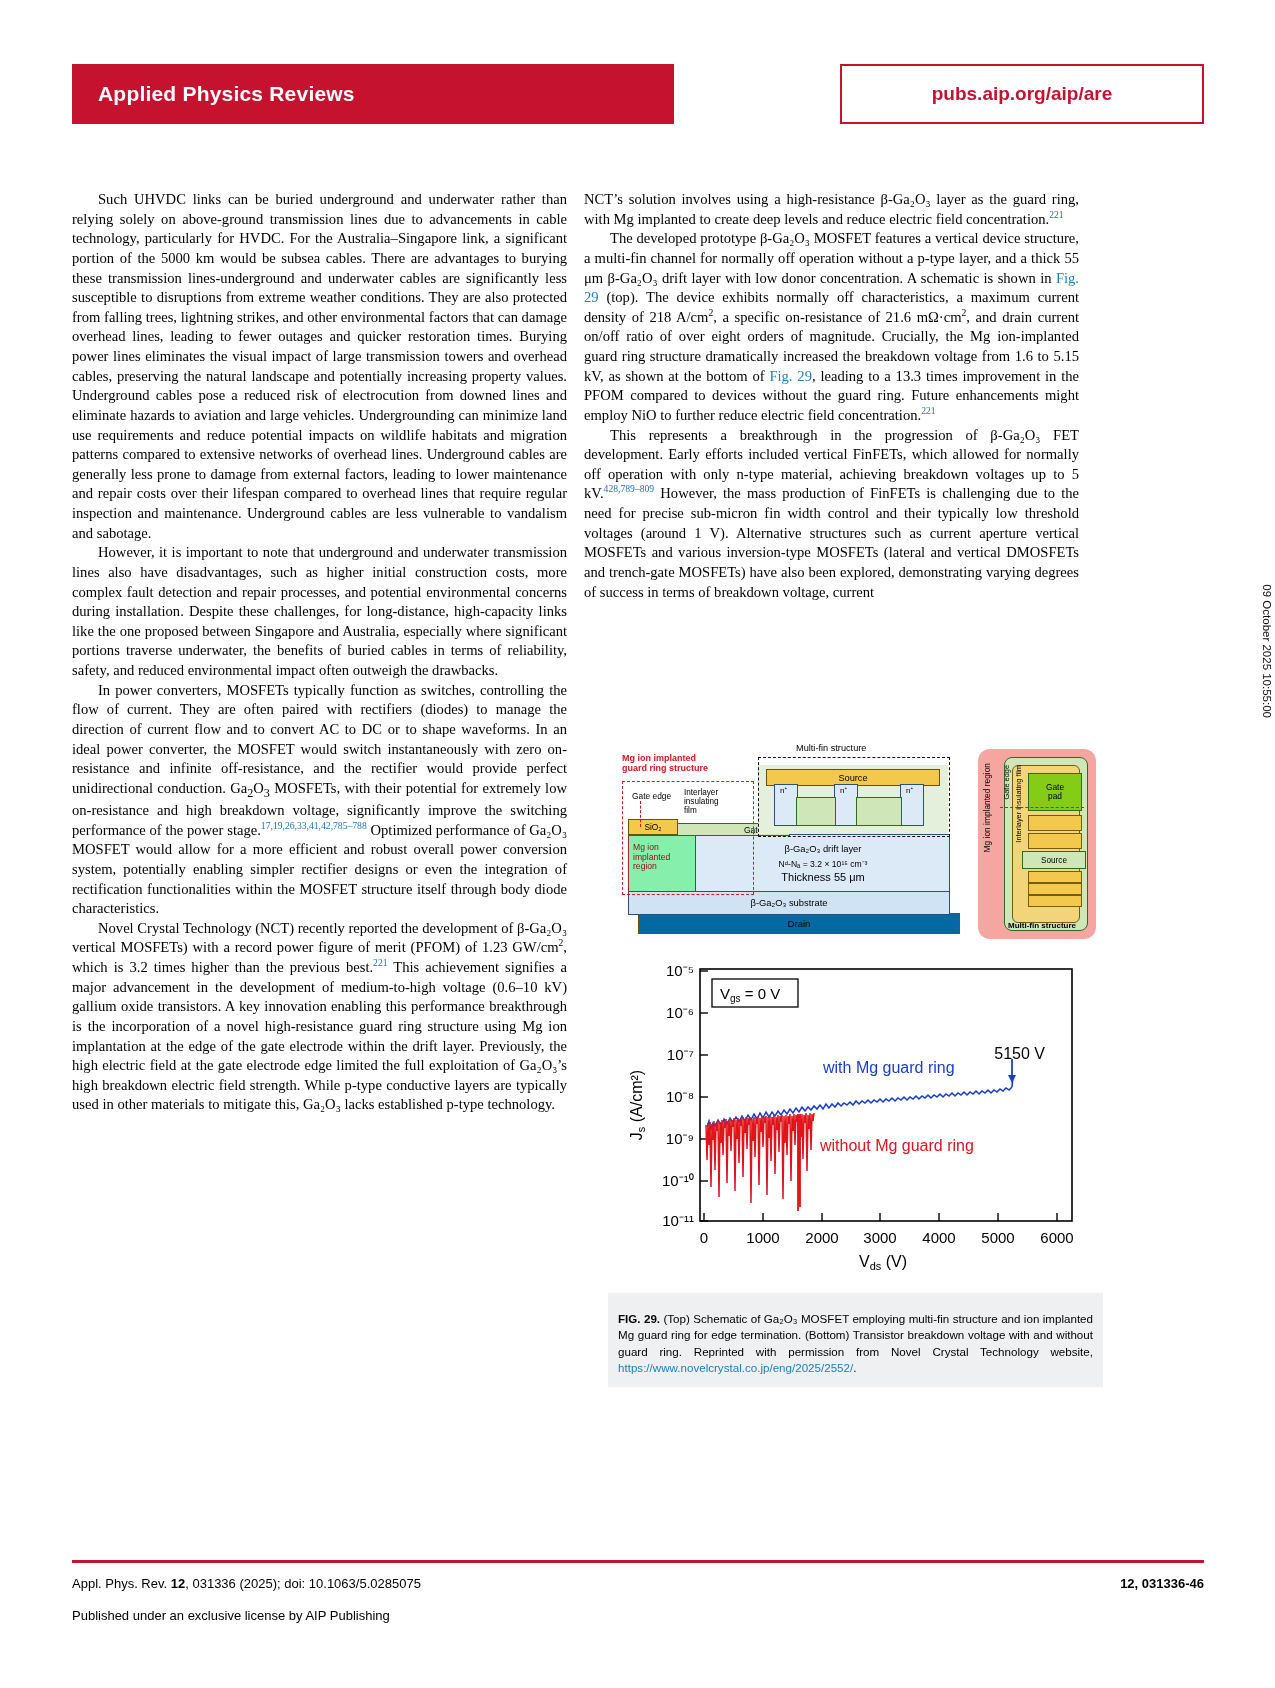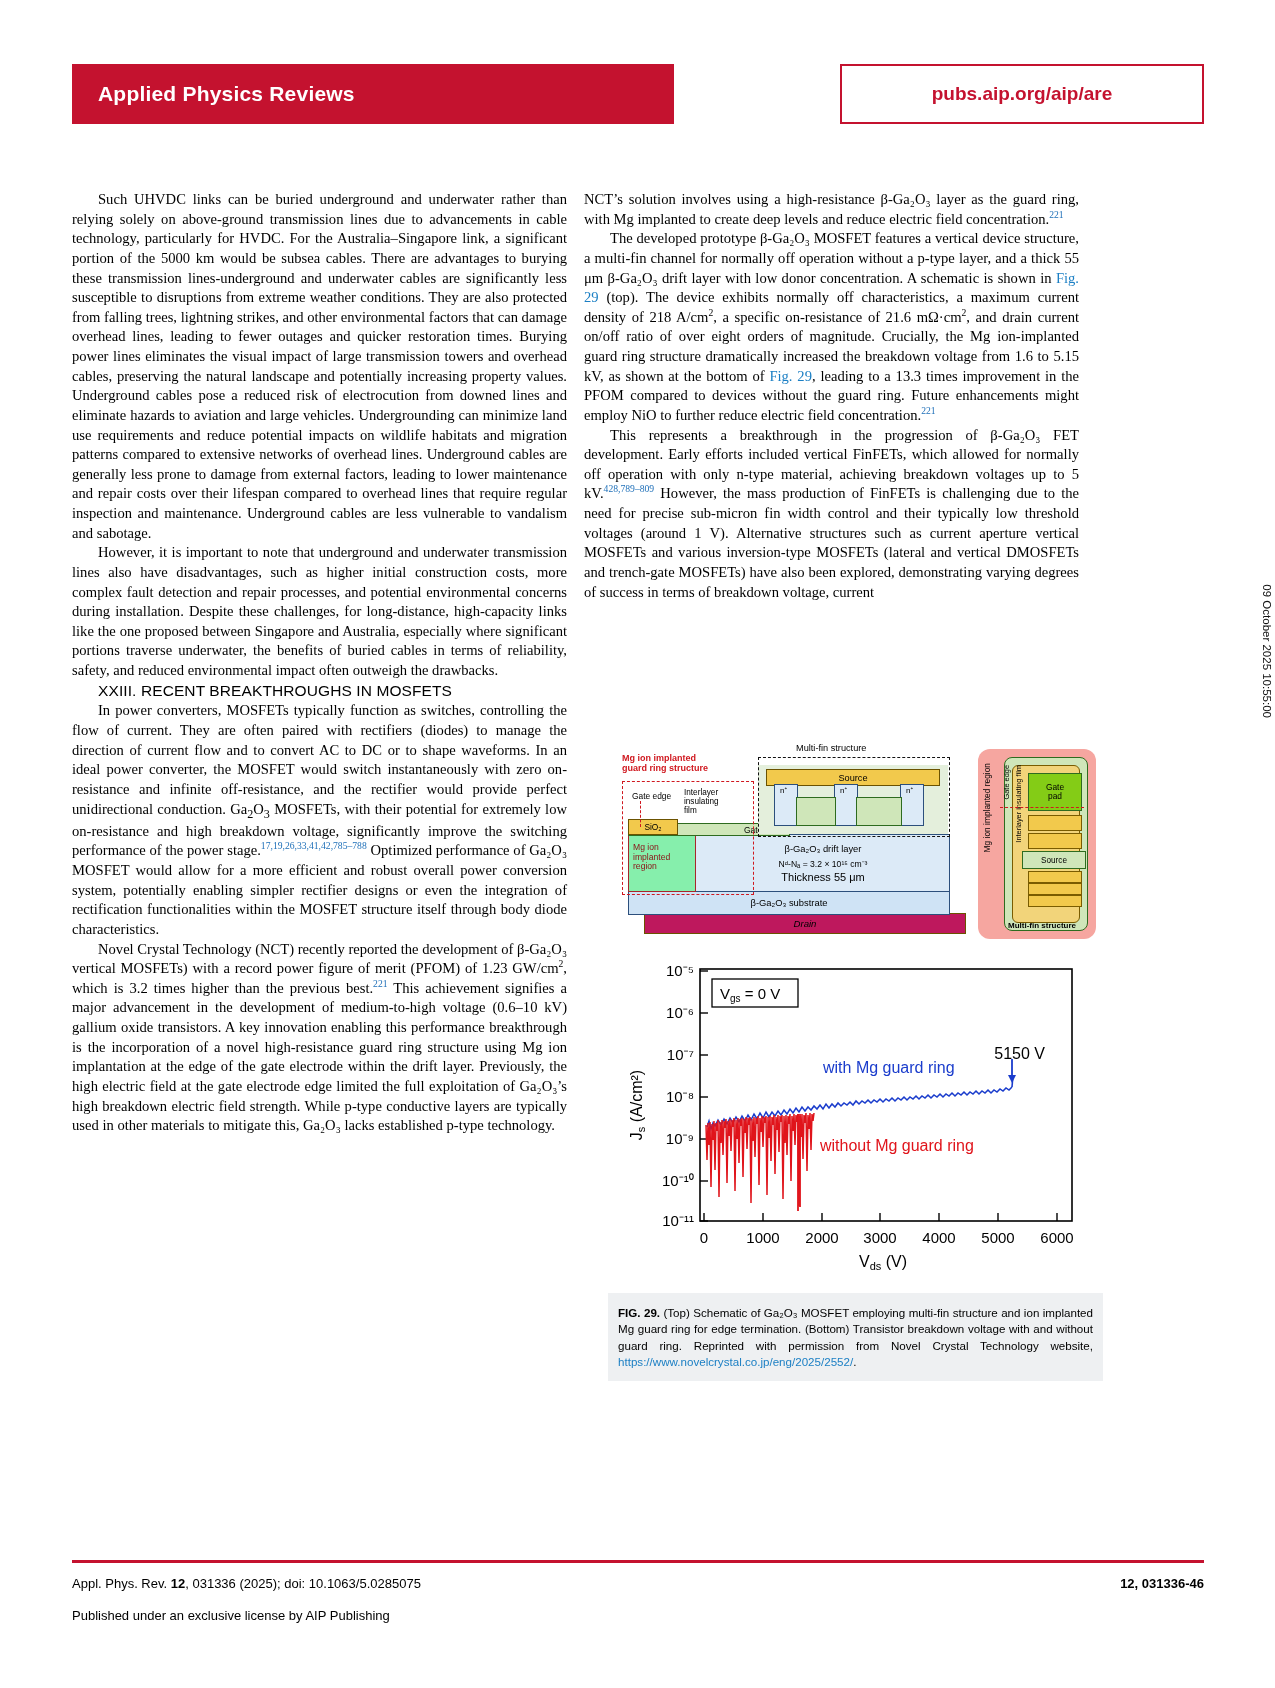--- a/index.html
+++ b/index.html
@@ -79,21 +79,21 @@
   }
   .lbl { position:absolute; font-family:"Liberation Sans", sans-serif; }
   .lbl-red { color:#d0181f; }
 
   .chart-wrap {
     position:absolute; left:608px; top:955px; width:495px; height:330px;
   }
   .fig-caption {
     position:absolute; left:608px; top:1293px; width:495px;
     background:#eef0f2;
-    padding:12px 10px 10px 10px;
+    padding:18px 10px 10px 10px;
     box-sizing:border-box;
     font-family:"Liberation Sans", sans-serif;
     font-size:11.6px;
     line-height:1.42;
     text-align:justify;
   }
   .fig-caption b { font-weight:bold; }
 
   
   .side-date {
@@ -133,21 +133,20 @@
     <span>pubs.aip.org/aip/are</span>
   </div>
 </div>
 
 <div class="side-date">09 October 2025 10:55:00</div>
 
 <div class="col col-left">
   <p>Such UHVDC links can be buried underground and underwater rather than relying solely on above-ground transmission lines due to advancements in cable technology, particularly for HVDC. For the Australia–Singapore link, a significant portion of the 5000 km would be subsea cables. There are advantages to burying these transmission lines-underground and underwater cables are significantly less susceptible to disruptions from extreme weather conditions. They are also protected from falling trees, lightning strikes, and other environmental factors that can damage overhead lines, leading to fewer outages and quicker restoration times. Burying power lines eliminates the visual impact of large transmission towers and overhead cables, preserving the natural landscape and potentially increasing property values. Underground cables pose a reduced risk of electrocution from downed lines and eliminate hazards to aviation and large vehicles. Undergrounding can minimize land use requirements and reduce potential impacts on wildlife habitats and migration patterns compared to extensive networks of overhead lines. Underground cables are generally less prone to damage from external factors, leading to lower maintenance and repair costs over their lifespan compared to overhead lines that require regular inspection and maintenance. Underground cables are less vulnerable to vandalism and sabotage.</p>
   <p>However, it is important to note that underground and underwater transmission lines also have disadvantages, such as higher initial construction costs, more complex fault detection and repair processes, and potential environmental concerns during installation. Despite these challenges, for long-distance, high-capacity links like the one proposed between Singapore and Australia, especially where significant portions traverse underwater, the benefits of buried cables in terms of reliability, safety, and reduced environmental impact often outweigh the drawbacks.</p>
 
-  <p class="sec-head">XXIII. RECENT BREAKTHROUGHS IN MOSFETS</p>
 
   <p><span>In power converters, MOSFETs typically function as switches, controlling the flow of current. They are often paired with rectifiers (diodes) to manage the direction of current flow and to convert AC to DC or to shape waveforms. In an ideal power converter, the MOSFET would switch instantaneously with zero on-resistance and infinite off-resistance, and the rectifier would provide perfect unidirectional conduction. Ga</span><sub>2</sub><span>O</span><sub>3</sub><span> MOSFETs, with their potential for extremely low on-resistance and high breakdown voltage, significantly improve the switching performance of the power stage.</span><sup class="ref">17,19,26,33,41,42,785–788</sup><span> Optimized performance of Ga₂O₃ MOSFET would allow for a more efficient and robust overall power conversion system, potentially enabling simpler rectifier designs or even the integration of rectification functionalities within the MOSFET structure itself through body diode characteristics.</span></p>
 
   <p><span>Novel Crystal Technology (NCT) recently reported the development of β-Ga₂O₃ vertical MOSFETs) with a record power figure of merit (PFOM) of 1.23 GW/cm</span><sup>2</sup><span>, which is 3.2 times higher than the previous best.</span><sup class="ref">221</sup><span> This achievement signifies a major advancement in the development of medium-to-high voltage (0.6–10 kV) gallium oxide transistors. A key innovation enabling this performance breakthrough is the incorporation of a novel high-resistance guard ring structure using Mg ion implantation at the edge of the gate electrode within the drift layer. Previously, the high electric field at the gate electrode edge limited the full exploitation of Ga₂O₃’s high breakdown electric field strength. While p-type conductive layers are typically used in other materials to mitigate this, Ga₂O₃ lacks established p-type technology.</span></p>
 </div>
 
 <div class="col col-right" style="width:495px; height:520px;">
   <p class="noindent"><span>NCT’s solution involves using a high-resistance β-Ga₂O₃ layer as the guard ring, with Mg implanted to create deep levels and reduce electric field concentration.</span><sup class="ref">221</sup></p>
 
   <p><span>The developed prototype β-Ga₂O₃ MOSFET features a vertical device structure, a multi-fin channel for normally off operation without a p-type layer, and a thick 55 μm β-Ga₂O₃ drift layer with low donor concentration. A schematic is shown in </span><a class="lnk" href="#">Fig. 29</a><span> (top). The device exhibits normally off characteristics, a maximum current density of 218 A/cm</span><sup>2</sup><span>, a specific on-resistance of 21.6 mΩ·cm</span><sup>2</sup><span>, and drain current on/off ratio of over eight orders of magnitude. Crucially, the Mg ion-implanted guard ring structure dramatically increased the breakdown voltage from 1.6 to 5.15 kV, as shown at the bottom of </span><a class="lnk" href="#">Fig. 29</a><span>, leading to a 13.3 times improvement in the PFOM compared to devices without the guard ring. Future enhancements might employ NiO to further reduce electric field concentration.</span><sup class="ref">221</sup></p>
@@ -176,21 +175,21 @@
 
       <span class="lbl" style="left:4px; top:14px; font-size:8.4px; writing-mode:vertical-rl; transform:rotate(180deg);">Mg ion implanted region</span>
       <span class="lbl" style="left:24px; top:16px; font-size:7.4px; writing-mode:vertical-rl; transform:rotate(180deg);">Gate edge</span>
       <span class="lbl" style="left:36px; top:16px; font-size:7.4px; writing-mode:vertical-rl; transform:rotate(180deg);">Interlayer insulating film</span>
       <span class="lbl" style="left:30px; top:172px; font-size:8px; font-weight:bold;">Multi-fin structure</span>
       <div class="dashed-red" style="left:22px; top:58px; width:84px; height:0; border-width:1.2px 0 0 0;"></div>
     </div>
 
     <div class="schem">
 
-      <div style="position:absolute; left:36px; top:178px; width:320px; height:19px; background:#be185d; border:1.3px solid #6b5200; display:flex; align-items:center; justify-content:center;font-style:italic;">
+      <div style="position:absolute; left:30px; top:178px; width:320px; height:19px; background:#0369a1; border:1.3px solid #6b5200; display:flex; align-items:center; justify-content:center;">
         <span class="lbl" style="font-size:9.6px;">Drain</span>
       </div>
 
       <div style="position:absolute; left:20px; top:155px; width:320px; height:23px; background:#cfe3f5; border:1.3px solid #2c4f7c; display:flex; align-items:center; justify-content:center;">
         <span class="lbl" style="font-size:9.4px;">β-Ga₂O₃ substrate</span>
       </div>
 
       <div style="position:absolute; left:20px; top:99px; width:320px; height:56px; background:#dceaf7; border:1.3px solid #2c4f7c;">
         <div style="position:absolute; left:74px; top:3px; width:240px; text-align:center;">
           <span class="lbl" style="position:relative; font-size:9.4px;">β-Ga₂O₃ drift layer</span>

